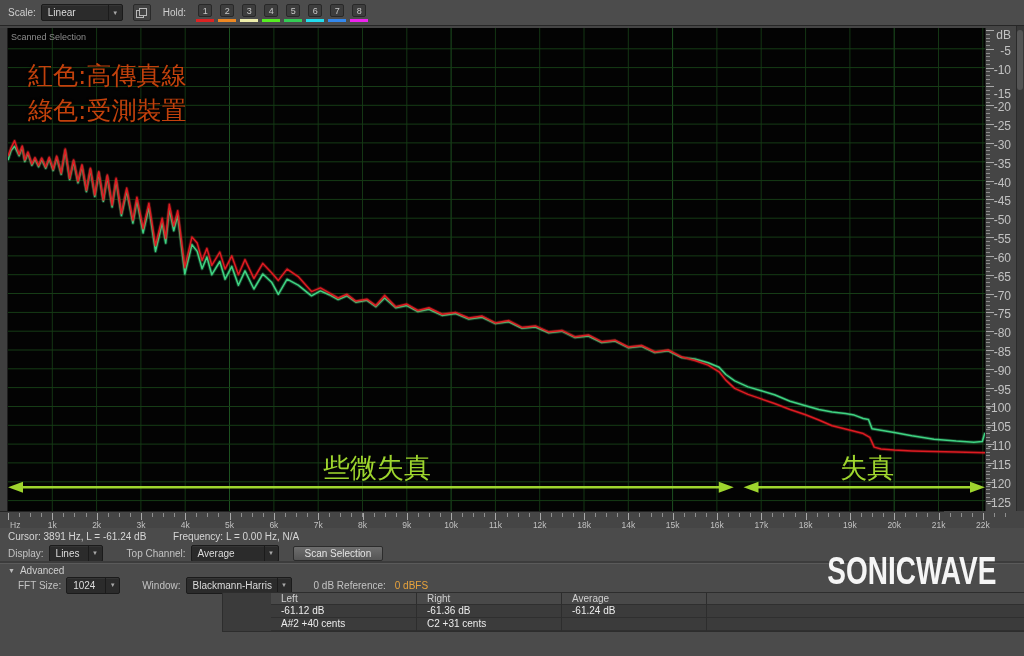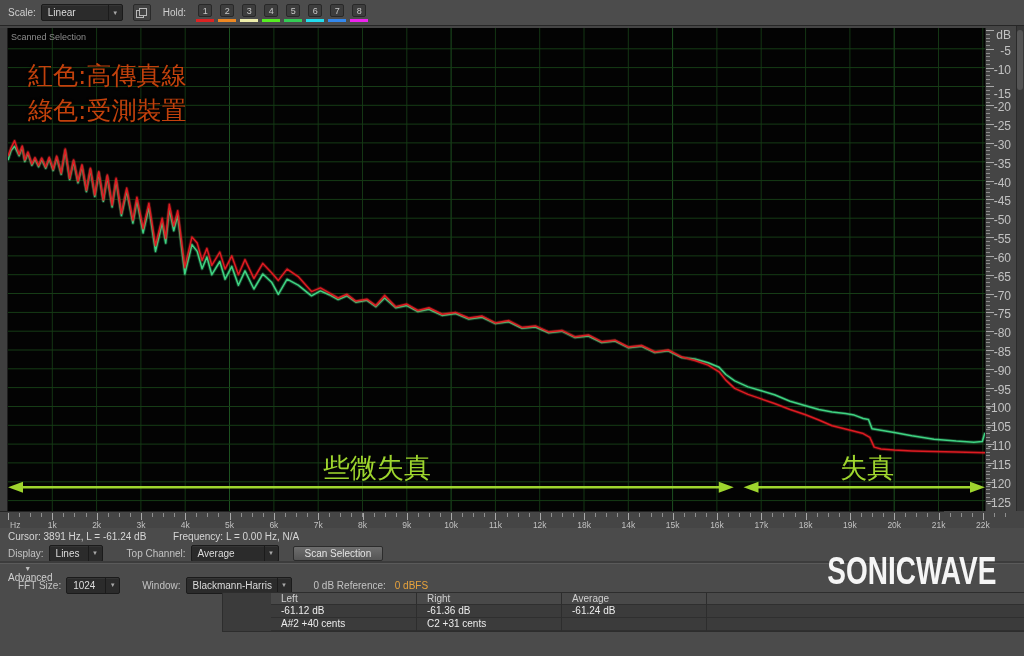--- a/index.html
+++ b/index.html
@@ -58,21 +58,21 @@
   #cursor-row{left:8px;top:3px;}
   #cursor-row span{margin-right:24px;}
   #display-row{left:8px;top:17px;height:16px;display:flex;align-items:center;}
   .row-label{color:#c3c3c3;margin-right:5px;}
   #display-dd{width:52px;}
   #topchannel-label{margin-left:24px;}
   #topchannel-dd{width:86px;}
   #scan-btn{margin-left:14px;height:15px;padding:0 11px;background:linear-gradient(#6e6e6e,#555);
             border:1px solid #2c2c2c;border-radius:2px;color:#e4e4e4;font-size:10px;line-height:13px;}
   #divider{left:0;top:33px;width:1024px;height:2px;background:#3c3c3c;border-bottom:1px solid #5a5a5a;}
-  #advanced-row{left:8px;top:37px;display:flex;align-items:center;color:#cfcfcf;flex-direction:column;}
+  #advanced-row{left:8px;top:37px;display:flex;align-items:center;color:#cfcfcf;}
   #advanced-tri{font-size:7px;margin-right:5px;color:#bdbdbd;}
   #fft-row{left:18px;top:49px;height:16px;display:flex;align-items:center;}
   #fft-dd{width:52px;}
   #window-label{margin-left:22px;}
   #window-dd{width:104px;}
   #ref-label{margin-left:22px;}
   #ref-value{color:#e8a33c;margin-left:4px;}
   #watermark{right:28px;top:21px;color:#f5f5f5;font-weight:bold;font-size:35px;
              letter-spacing:0px;transform:scale(.8,1.1);transform-origin:right top;}
   

